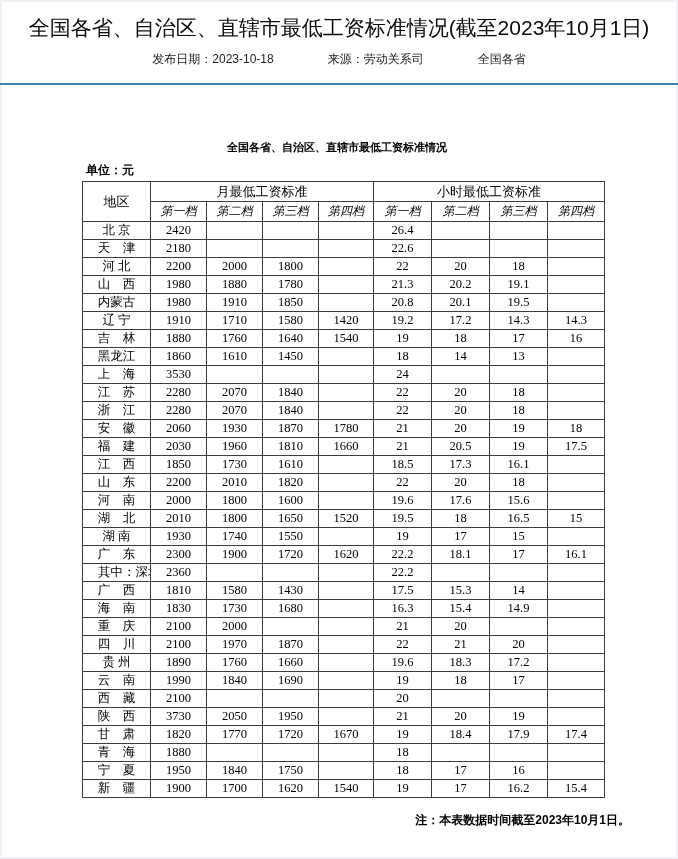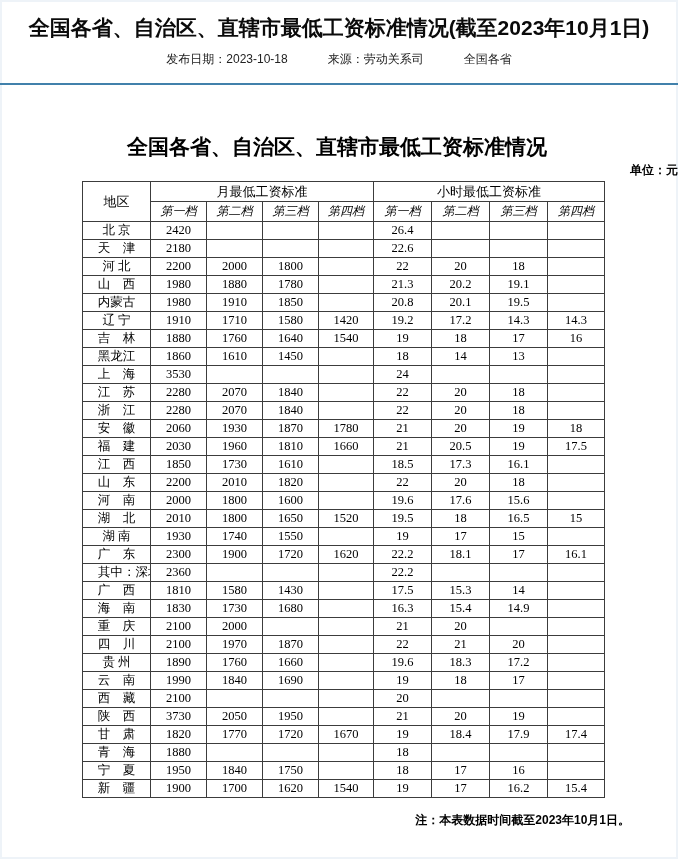--- a/index.html
+++ b/index.html
@@ -12,54 +12,53 @@
     position: relative;
     box-shadow: inset 0 0 0 2px #eef3f8;
     overflow: hidden;
   }
   .page-header { padding-top: 13px; }
   .page-title {
     margin: 0;
     text-align: center;
     font-size: 21px;
     line-height: 30px;
-    font-weight: bold;
+    font-weight: normal;
     color: #0a0a0a;
     letter-spacing: 0px;
   }
   .meta-row {
     margin-top: 9px;
     display: flex;
     justify-content: center;
-    gap: 40px;
+    gap: 54px;
     font-size: 12px;
     line-height: 15px;
     color: #222;
   }
   .meta-item { white-space: nowrap; }
   .print-link { cursor: pointer; }
   .header-divider {
     margin-top: 16px;
     height: 0;
     border-top: 2px solid #4181ab;
   }
   .table-title {
     margin: 54px 0 0 0;
     width: 674px;
     text-align: center;
-    font-size: 21px;
+    font-size: 11px;
     font-weight: bold;
     line-height: 16px;
   }
   .unit-label {
     margin: 8px 0 4px 86px;
     font-size: 12px;
     font-weight: bold;
     line-height: 14px;
-    text-align: right;
   }
   table.wage-table {
     margin-left: 82px;
     width: 522px;
     border-collapse: collapse;
     table-layout: fixed;
   }
   .wage-table th, .wage-table td {
     border: 1px solid #3c3c3c;
     text-align: center;

